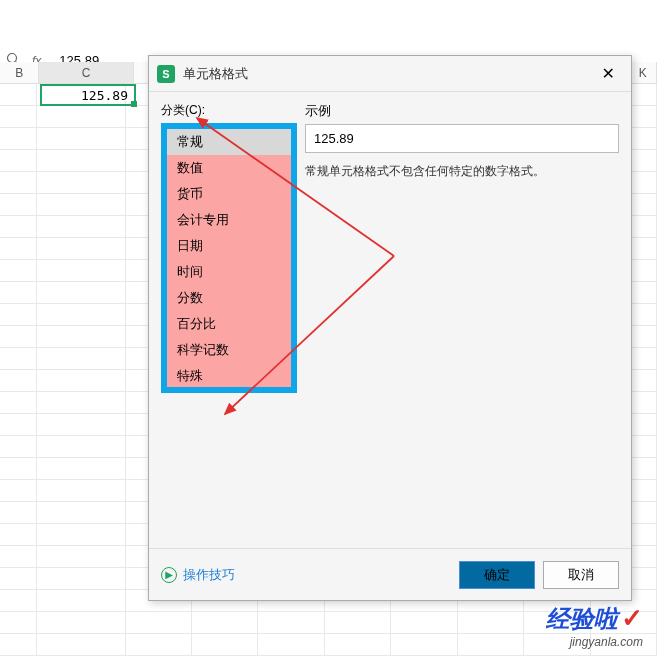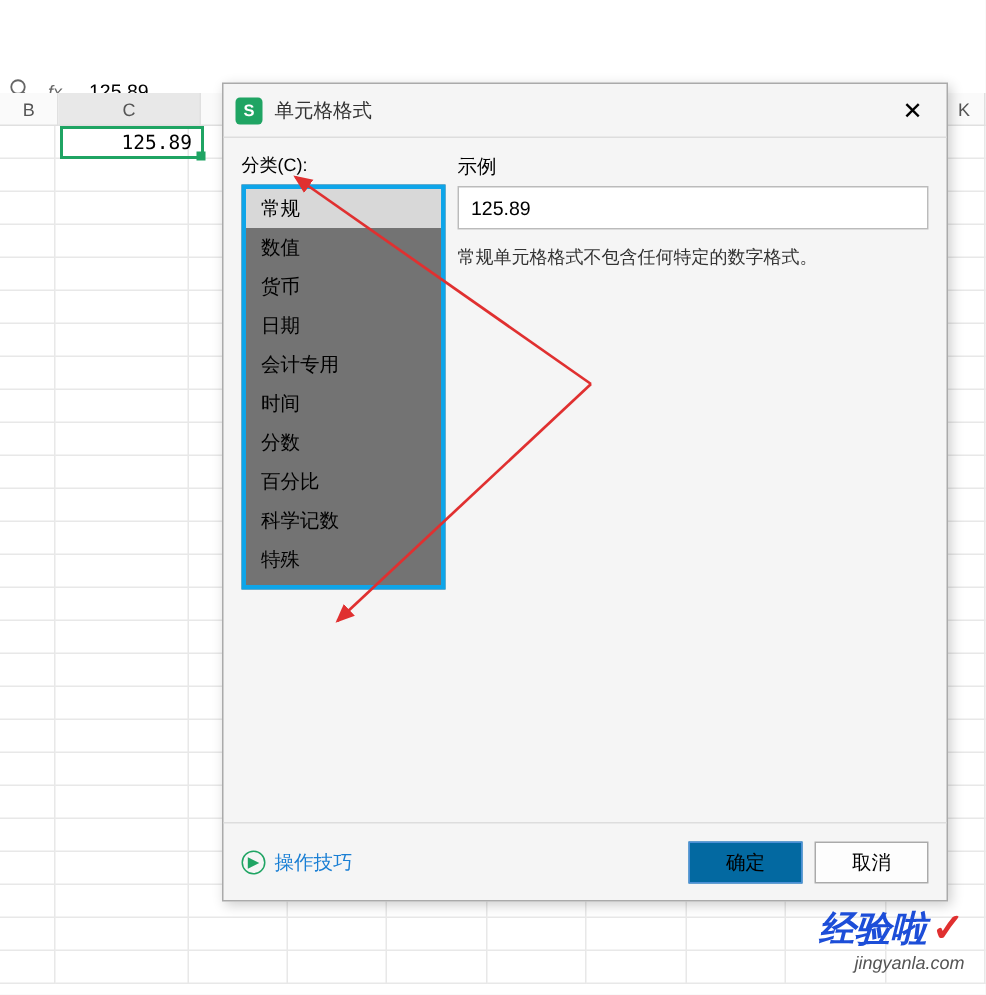--- a/index.html
+++ b/index.html
@@ -32,21 +32,21 @@
     .dlg-title { font-size: 13px; color: #333; }
     .dlg-close { margin-left: auto; cursor: pointer; font-size: 16px; padding: 4px 8px; }
     
     .tabs { display: flex; margin-top: 6px; padding-left: 8px; border-bottom: 1px solid #ccc; }
     .tab { padding: 6px 14px; cursor: pointer; color: #333; font-size: 13px; }
     .tab.active { border: 1px solid #ccc; border-bottom: 1px solid #f5f5f5; margin-bottom: -1px; background: #f5f5f5; }
     
     .dlg-body { padding: 10px 12px; display: flex; gap: 8px; }
     .category-col { width: 136px; }
     .cat-label { font-size: 12px; margin-bottom: 4px; }
-    .cat-list { border: 3px solid #0ea5e9; background: #737373; height: 270px; overflow: hidden; }
+    .cat-list { border: 6px solid #0ea5e9; background: #fca5a5; height: 270px; overflow: hidden; }
     .cat-item { padding: 4px 10px; cursor: pointer; font-size: 13px; }
     .cat-item.selected { background: #d8d8d8; }
     
     .right-col { flex: 1; }
     .sample-label { font-size: 13px; margin-bottom: 4px; margin-top: 0; }
     .sample-box { border: 1px solid #bbb; background: #fff; padding: 6px 8px; margin-bottom: 10px; font-size: 13px; }
     .desc-text { font-size: 12px; color: #333; }
     
     .dlg-footer { position: absolute; bottom: 0; left: 0; right: 0; height: 52px; border-top: 1px solid #ddd; display: flex; align-items: center; padding: 0 12px; }
     .tips-link { display: flex; align-items: center; gap: 6px; color: #1a7fd4; cursor: pointer; font-size: 13px; }
@@ -414,22 +414,22 @@
   </div>
 
 
   <div class="dlg-body">
     <div class="category-col">
       <div class="cat-label">分类(C):</div>
       <div class="cat-list">
         <div class="cat-item selected">常规</div>
         <div class="cat-item">数值</div>
         <div class="cat-item">货币</div>
+        <div class="cat-item">会计专用</div>
         <div class="cat-item">日期</div>
-        <div class="cat-item">会计专用</div>
         <div class="cat-item">时间</div>
         <div class="cat-item">分数</div>
         <div class="cat-item">百分比</div>
         <div class="cat-item">科学记数</div>
         <div class="cat-item">特殊</div>
 
       </div>
     </div>
     <div class="right-col">
       <div class="sample-label">示例</div>

